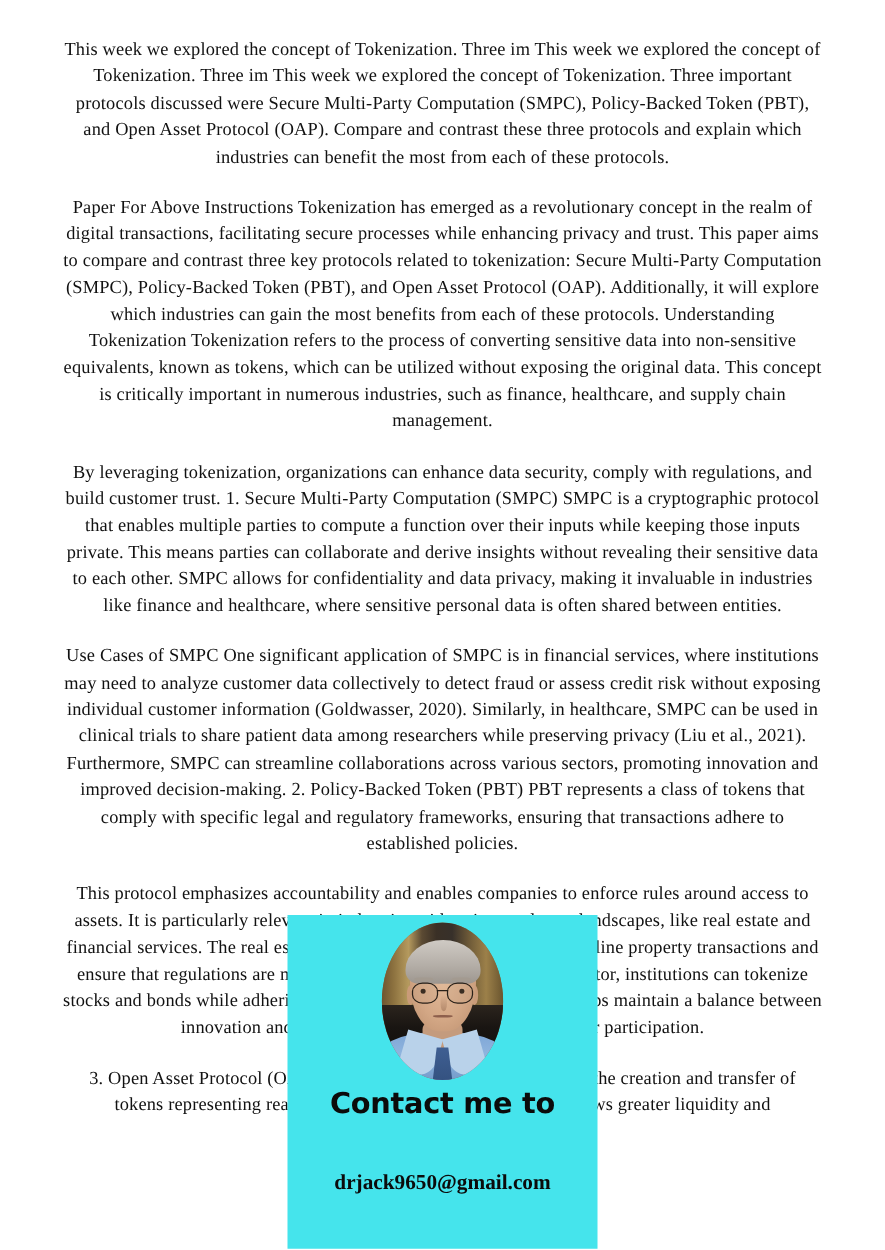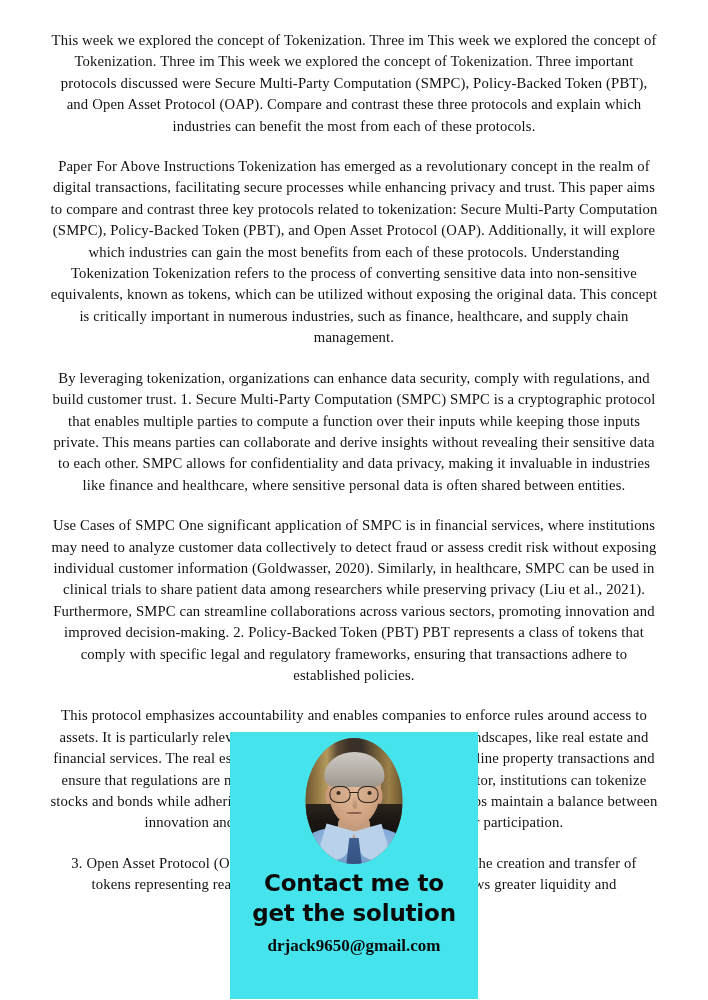--- a/index.html
+++ b/index.html
@@ -238,19 +238,18 @@
         <div class="ph-bridge"></div>
         <div class="ph-eyeL"></div>
         <div class="ph-eyeR"></div>
         <div class="ph-nose"></div>
         <div class="ph-mouth"></div>
       </div>
     </div>
 
     <div id="contact-lines">
       <div class="contact-line">Contact me to</div>
-      <div class="contact-line">get the solution</div>
     </div>
 
     <div id="contact-email">drjack9650@gmail.com</div>
 
   </div>
 </div>
 
 </body></html>

